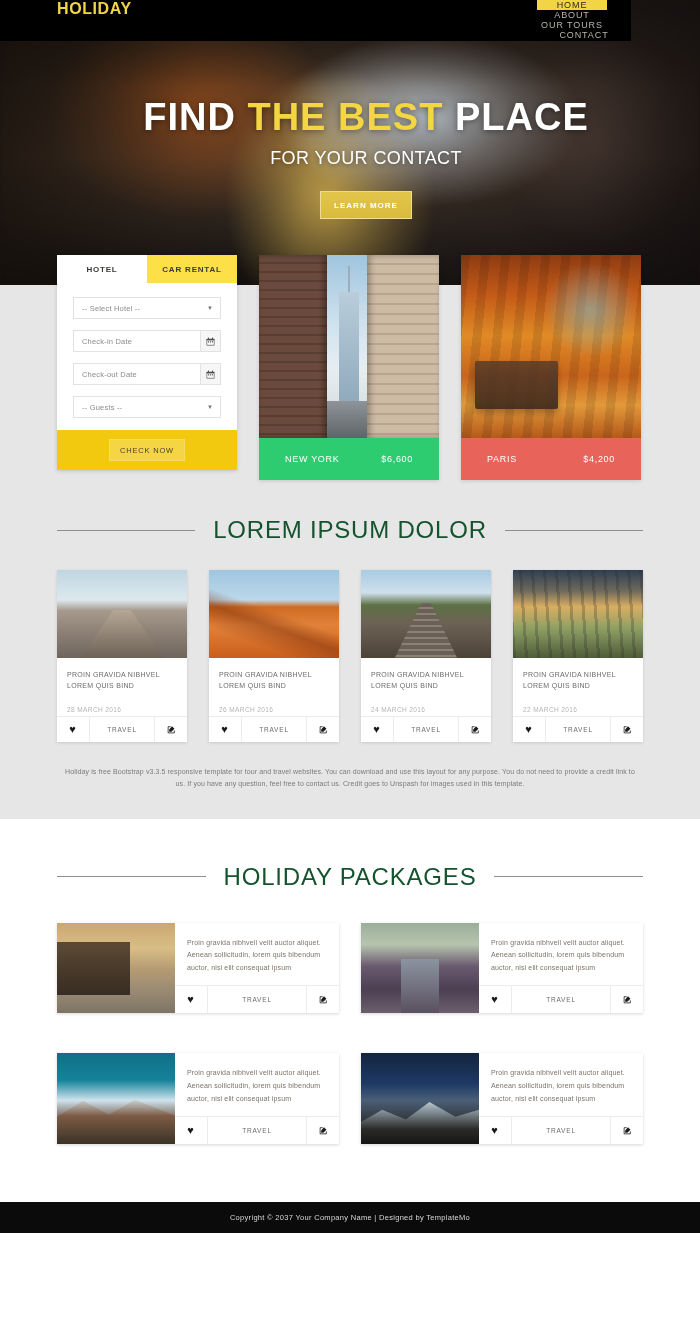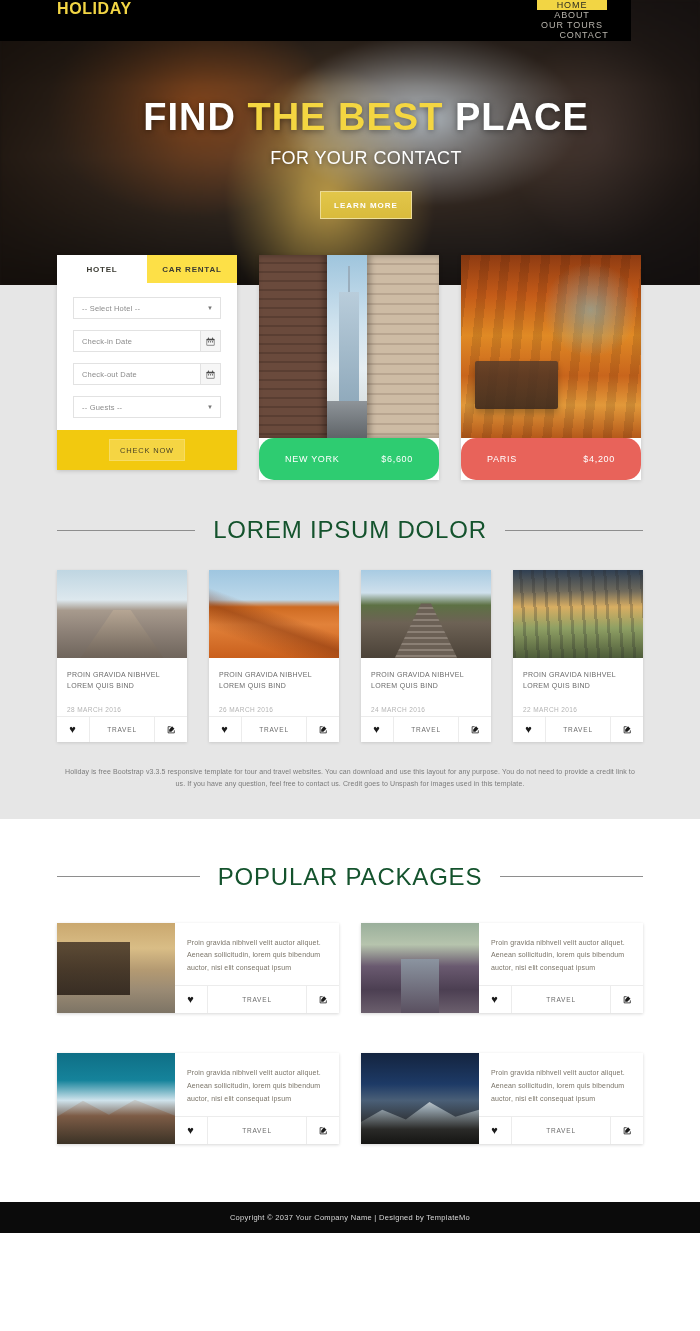--- a/index.html
+++ b/index.html
@@ -105,21 +105,21 @@
   .check-now {
     width: 76px; height: 22px; line-height: 22px; text-align: center;
     font-size: 7.5px; letter-spacing: .8px; color: #4a4326; cursor: pointer;
     background: rgba(255,255,255,.22); border: 1px solid rgba(255,255,255,.18);
   }
 
   .city-card { width: 180px; box-shadow: 0 1px 4px rgba(0,0,0,.14); background:#fff; }
   .city-img { height: 183px; width: 100%; position: relative; overflow: hidden; }
   .city-bar {
     height: 42px; display: flex; align-items: center; justify-content: space-between;
-    padding: 0 26px; color: #fff; font-size: 9px; letter-spacing: .7px; border-radius: 15px;
+    padding: 0 26px; color: #fff; font-size: 9px; letter-spacing: .7px;
   }
   .city-bar.green { background: #2ecc71; }
   .city-bar.red { background: #e8635a; }
 
   
   .img-nyc {
     background:
       linear-gradient(180deg, #9fc5dd 0%, #cfe2ee 38%, #e6eef2 62%, #cfd6d6 100%);
     position: relative;
   }
@@ -422,21 +422,21 @@
       </div>
 
       <div class="note">Holiday is free Bootstrap v3.3.5 responsive template for tour and travel websites. You can download and use this layout for any purpose. You do not need to provide a credit link to us. If you have any question, feel free to contact us. Credit goes to Unspash for images used in this template.</div>
     </div>
   </div>
 
   <div class="white-wrap">
     <div class="container">
       <div class="sec-title" style="padding-top:44px;padding-bottom:32px">
         <div class="sec-line"></div>
-        <div class="sec-text">POPULAR PACKAGES</div>
+        <div class="sec-text">HOLIDAY PACKAGES</div>
         <div class="sec-line"></div>
       </div>
 
       <div class="pkg-grid">
 
         <div class="pkg-card">
           <div class="pkg-img img-pier2"></div>
           <div class="pkg-right">
             <div class="pkg-text">Proin gravida nibhvell velit auctor aliquet. Aenean sollicitudin, lorem quis bibendum auctor, nisi elit consequat ipsum</div>
             <div class="pkg-act">

